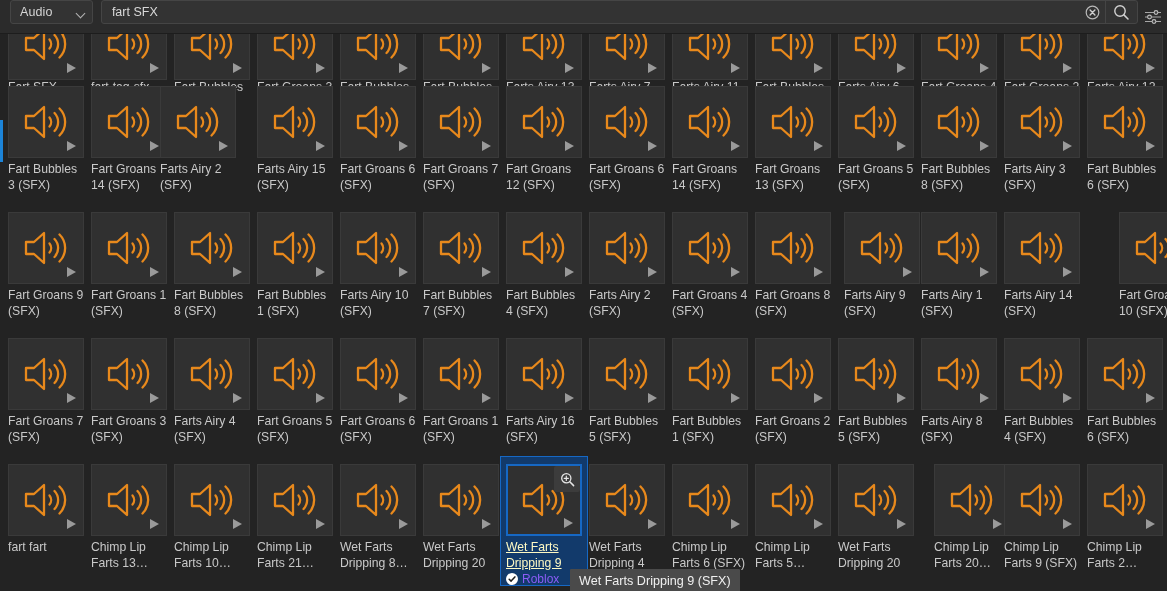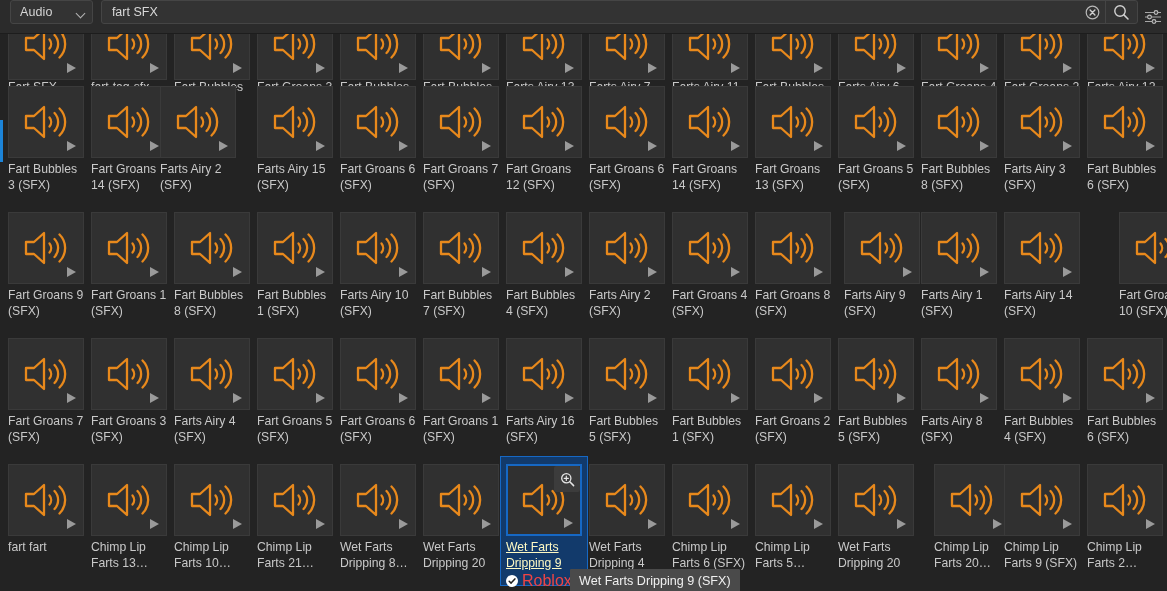--- a/index.html
+++ b/index.html
@@ -140,21 +140,21 @@
     display: flex; align-items: center; justify-content: center;
     border-radius: 2px;
     cursor: pointer;
   }
   .owner {
     display: flex; align-items: center;
     margin-top: 1px;
     gap: 4px;
   }
   .owner .oname {
-    font-size: 16px; color: #ef4444;
+    font-size: 12px; color: #8b5cf6;
   }
   .verified { flex: none; }
 
   
   .tooltip {
     position: absolute;
     left: 570px; top: 569px;
     height: 24px;
     padding: 0 9px;
     background: #4a4a4a;

